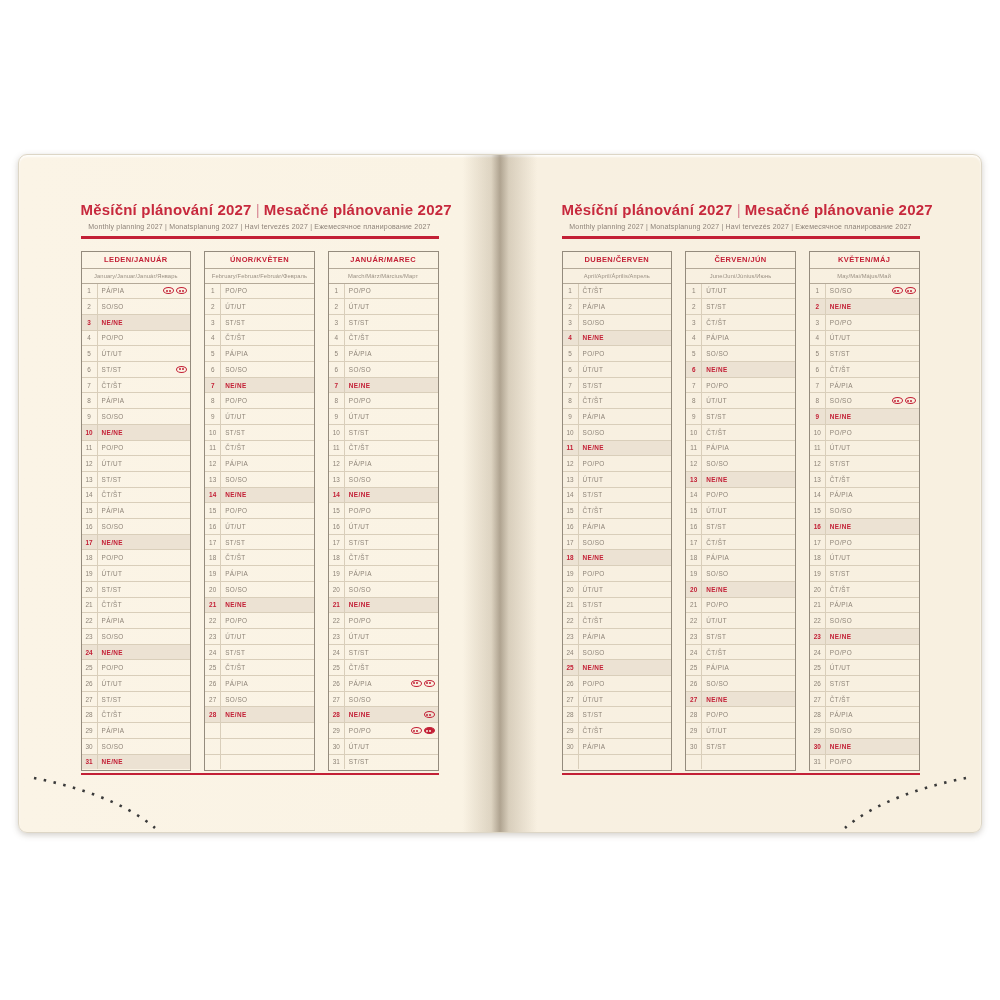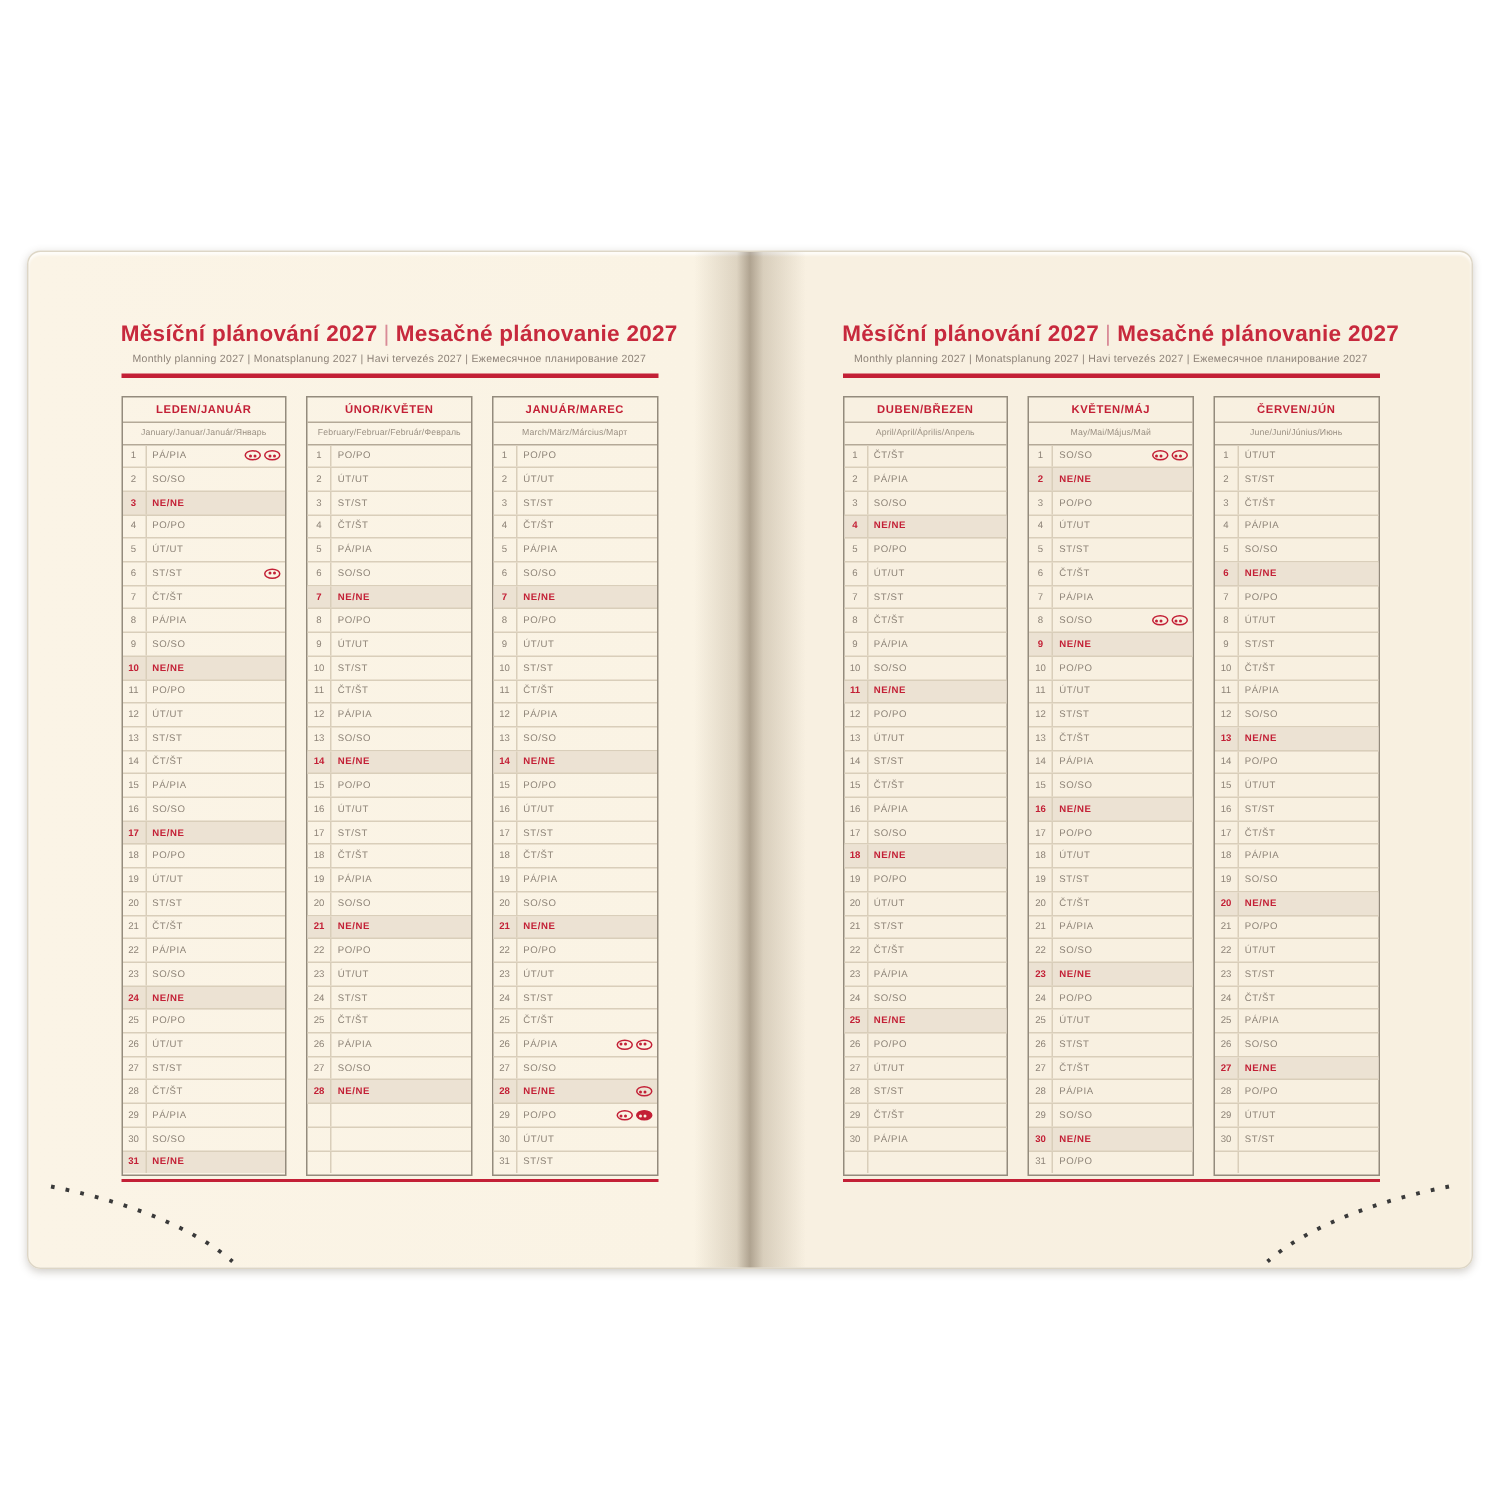--- a/index.html
+++ b/index.html
@@ -3,21 +3,21 @@
 <meta charset="utf-8">
 <style>
   html,body{margin:0;padding:0;}
   body{
     width:1000px;height:1000px;position:relative;overflow:hidden;
     background:#ffffff;
     font-family:"Liberation Sans", sans-serif;
     -webkit-font-smoothing:antialiased;
   }
   .book{
-    position:absolute;left:18px;top:167px;width:962px;height:677px;
+    position:absolute;left:18px;top:154px;width:962px;height:677px;
     background:linear-gradient(to right,#fbf4e6 0%,#faf3e4 46%,#f2e9d6 50%,#f8f0e1 54%,#f8f0e0 100%);
     border:1px solid #ddd6c6;
     border-radius:9px;
     box-shadow:0 2px 6px rgba(90,80,60,.28), inset 0 2px 2px rgba(255,255,255,.8);
     display:flex;
   }
   .gutter{
     position:absolute;left:50%;top:0;bottom:0;width:74px;transform:translateX(-50%);
     background:linear-gradient(to right,rgba(121,106,87,0) 0%,rgba(121,106,87,.18) 38%,rgba(121,106,87,.55) 50%,rgba(121,106,87,.22) 62%,rgba(121,106,87,0) 100%);
     pointer-events:none;border-radius:0;
@@ -505,21 +505,21 @@
     </svg>
   </div>
 
   <div class="page page-right">
     <div class="page-content">
       <div class="spread-title"><span>Měsíční plánování 2027</span><span class="sep">|</span><span>Mesačné plánovanie 2027</span></div>
       <div class="spread-subtitle">Monthly planning 2027 | Monatsplanung 2027 | Havi tervezés 2027 | Ежемесячное планирование 2027</div>
       <div class="rule top"></div>
       <div class="columns">
           <div class="month-col">
-            <div class="month-name">DUBEN/BŘEZEN</div>
+            <div class="month-name">DUBEN/ČERVEN</div>
             <div class="month-sub">April/April/Április/Апрель</div>
             <div class="rows">
               <div class="day-row">
                 <div class="day-num">1</div>
                 <div class="day-label">ČT/ŠT</div>
               </div>
               <div class="day-row">
                 <div class="day-num">2</div>
                 <div class="day-label">PÁ/PIA</div>
               </div>
@@ -627,20 +627,150 @@
                 <div class="day-num">28</div>
                 <div class="day-label">ST/ST</div>
               </div>
               <div class="day-row">
                 <div class="day-num">29</div>
                 <div class="day-label">ČT/ŠT</div>
               </div>
               <div class="day-row">
                 <div class="day-num">30</div>
                 <div class="day-label">PÁ/PIA</div>
+              </div>
+              <div class="day-row">
+                <div class="day-num"></div>
+                <div class="day-label"></div>
+              </div>
+            </div>
+          </div>
+          <div class="month-col">
+            <div class="month-name">ČERVEN/JÚN</div>
+            <div class="month-sub">June/Juni/Június/Июнь</div>
+            <div class="rows">
+              <div class="day-row">
+                <div class="day-num">1</div>
+                <div class="day-label">ÚT/UT</div>
+              </div>
+              <div class="day-row">
+                <div class="day-num">2</div>
+                <div class="day-label">ST/ST</div>
+              </div>
+              <div class="day-row">
+                <div class="day-num">3</div>
+                <div class="day-label">ČT/ŠT</div>
+              </div>
+              <div class="day-row">
+                <div class="day-num">4</div>
+                <div class="day-label">PÁ/PIA</div>
+              </div>
+              <div class="day-row">
+                <div class="day-num">5</div>
+                <div class="day-label">SO/SO</div>
+              </div>
+              <div class="day-row sunday">
+                <div class="day-num">6</div>
+                <div class="day-label">NE/NE</div>
+              </div>
+              <div class="day-row">
+                <div class="day-num">7</div>
+                <div class="day-label">PO/PO</div>
+              </div>
+              <div class="day-row">
+                <div class="day-num">8</div>
+                <div class="day-label">ÚT/UT</div>
+              </div>
+              <div class="day-row">
+                <div class="day-num">9</div>
+                <div class="day-label">ST/ST</div>
+              </div>
+              <div class="day-row">
+                <div class="day-num">10</div>
+                <div class="day-label">ČT/ŠT</div>
+              </div>
+              <div class="day-row">
+                <div class="day-num">11</div>
+                <div class="day-label">PÁ/PIA</div>
+              </div>
+              <div class="day-row">
+                <div class="day-num">12</div>
+                <div class="day-label">SO/SO</div>
+              </div>
+              <div class="day-row sunday">
+                <div class="day-num">13</div>
+                <div class="day-label">NE/NE</div>
+              </div>
+              <div class="day-row">
+                <div class="day-num">14</div>
+                <div class="day-label">PO/PO</div>
+              </div>
+              <div class="day-row">
+                <div class="day-num">15</div>
+                <div class="day-label">ÚT/UT</div>
+              </div>
+              <div class="day-row">
+                <div class="day-num">16</div>
+                <div class="day-label">ST/ST</div>
+              </div>
+              <div class="day-row">
+                <div class="day-num">17</div>
+                <div class="day-label">ČT/ŠT</div>
+              </div>
+              <div class="day-row">
+                <div class="day-num">18</div>
+                <div class="day-label">PÁ/PIA</div>
+              </div>
+              <div class="day-row">
+                <div class="day-num">19</div>
+                <div class="day-label">SO/SO</div>
+              </div>
+              <div class="day-row sunday">
+                <div class="day-num">20</div>
+                <div class="day-label">NE/NE</div>
+              </div>
+              <div class="day-row">
+                <div class="day-num">21</div>
+                <div class="day-label">PO/PO</div>
+              </div>
+              <div class="day-row">
+                <div class="day-num">22</div>
+                <div class="day-label">ÚT/UT</div>
+              </div>
+              <div class="day-row">
+                <div class="day-num">23</div>
+                <div class="day-label">ST/ST</div>
+              </div>
+              <div class="day-row">
+                <div class="day-num">24</div>
+                <div class="day-label">ČT/ŠT</div>
+              </div>
+              <div class="day-row">
+                <div class="day-num">25</div>
+                <div class="day-label">PÁ/PIA</div>
+              </div>
+              <div class="day-row">
+                <div class="day-num">26</div>
+                <div class="day-label">SO/SO</div>
+              </div>
+              <div class="day-row sunday">
+                <div class="day-num">27</div>
+                <div class="day-label">NE/NE</div>
+              </div>
+              <div class="day-row">
+                <div class="day-num">28</div>
+                <div class="day-label">PO/PO</div>
+              </div>
+              <div class="day-row">
+                <div class="day-num">29</div>
+                <div class="day-label">ÚT/UT</div>
+              </div>
+              <div class="day-row">
+                <div class="day-num">30</div>
+                <div class="day-label">ST/ST</div>
               </div>
               <div class="day-row">
                 <div class="day-num"></div>
                 <div class="day-label"></div>
               </div>
             </div>
           </div>
           <div class="month-col">
             <div class="month-name">KVĚTEN/MÁJ</div>
             <div class="month-sub">May/Mai/Május/Май</div>
@@ -769,150 +899,20 @@
                 <div class="day-num">29</div>
                 <div class="day-label">SO/SO</div>
               </div>
               <div class="day-row sunday">
                 <div class="day-num">30</div>
                 <div class="day-label">NE/NE</div>
               </div>
               <div class="day-row">
                 <div class="day-num">31</div>
                 <div class="day-label">PO/PO</div>
-              </div>
-            </div>
-          </div>
-          <div class="month-col">
-            <div class="month-name">ČERVEN/JÚN</div>
-            <div class="month-sub">June/Juni/Június/Июнь</div>
-            <div class="rows">
-              <div class="day-row">
-                <div class="day-num">1</div>
-                <div class="day-label">ÚT/UT</div>
-              </div>
-              <div class="day-row">
-                <div class="day-num">2</div>
-                <div class="day-label">ST/ST</div>
-              </div>
-              <div class="day-row">
-                <div class="day-num">3</div>
-                <div class="day-label">ČT/ŠT</div>
-              </div>
-              <div class="day-row">
-                <div class="day-num">4</div>
-                <div class="day-label">PÁ/PIA</div>
-              </div>
-              <div class="day-row">
-                <div class="day-num">5</div>
-                <div class="day-label">SO/SO</div>
-              </div>
-              <div class="day-row sunday">
-                <div class="day-num">6</div>
-                <div class="day-label">NE/NE</div>
-              </div>
-              <div class="day-row">
-                <div class="day-num">7</div>
-                <div class="day-label">PO/PO</div>
-              </div>
-              <div class="day-row">
-                <div class="day-num">8</div>
-                <div class="day-label">ÚT/UT</div>
-              </div>
-              <div class="day-row">
-                <div class="day-num">9</div>
-                <div class="day-label">ST/ST</div>
-              </div>
-              <div class="day-row">
-                <div class="day-num">10</div>
-                <div class="day-label">ČT/ŠT</div>
-              </div>
-              <div class="day-row">
-                <div class="day-num">11</div>
-                <div class="day-label">PÁ/PIA</div>
-              </div>
-              <div class="day-row">
-                <div class="day-num">12</div>
-                <div class="day-label">SO/SO</div>
-              </div>
-              <div class="day-row sunday">
-                <div class="day-num">13</div>
-                <div class="day-label">NE/NE</div>
-              </div>
-              <div class="day-row">
-                <div class="day-num">14</div>
-                <div class="day-label">PO/PO</div>
-              </div>
-              <div class="day-row">
-                <div class="day-num">15</div>
-                <div class="day-label">ÚT/UT</div>
-              </div>
-              <div class="day-row">
-                <div class="day-num">16</div>
-                <div class="day-label">ST/ST</div>
-              </div>
-              <div class="day-row">
-                <div class="day-num">17</div>
-                <div class="day-label">ČT/ŠT</div>
-              </div>
-              <div class="day-row">
-                <div class="day-num">18</div>
-                <div class="day-label">PÁ/PIA</div>
-              </div>
-              <div class="day-row">
-                <div class="day-num">19</div>
-                <div class="day-label">SO/SO</div>
-              </div>
-              <div class="day-row sunday">
-                <div class="day-num">20</div>
-                <div class="day-label">NE/NE</div>
-              </div>
-              <div class="day-row">
-                <div class="day-num">21</div>
-                <div class="day-label">PO/PO</div>
-              </div>
-              <div class="day-row">
-                <div class="day-num">22</div>
-                <div class="day-label">ÚT/UT</div>
-              </div>
-              <div class="day-row">
-                <div class="day-num">23</div>
-                <div class="day-label">ST/ST</div>
-              </div>
-              <div class="day-row">
-                <div class="day-num">24</div>
-                <div class="day-label">ČT/ŠT</div>
-              </div>
-              <div class="day-row">
-                <div class="day-num">25</div>
-                <div class="day-label">PÁ/PIA</div>
-              </div>
-              <div class="day-row">
-                <div class="day-num">26</div>
-                <div class="day-label">SO/SO</div>
-              </div>
-              <div class="day-row sunday">
-                <div class="day-num">27</div>
-                <div class="day-label">NE/NE</div>
-              </div>
-              <div class="day-row">
-                <div class="day-num">28</div>
-                <div class="day-label">PO/PO</div>
-              </div>
-              <div class="day-row">
-                <div class="day-num">29</div>
-                <div class="day-label">ÚT/UT</div>
-              </div>
-              <div class="day-row">
-                <div class="day-num">30</div>
-                <div class="day-label">ST/ST</div>
-              </div>
-              <div class="day-row">
-                <div class="day-num"></div>
-                <div class="day-label"></div>
               </div>
             </div>
           </div>
         </div>
       <div class="rule bottom"></div>
     </div>
     <svg class="corner-dots right" width="130" height="56" viewBox="0 0 130 56">
       <path d="M1,4 C 42,12 92,28 122,54" fill="none" stroke="#3a3a3a" stroke-width="2.6" stroke-dasharray="2.5 7.5" stroke-linecap="butt"></path>
     </svg>
   </div>

